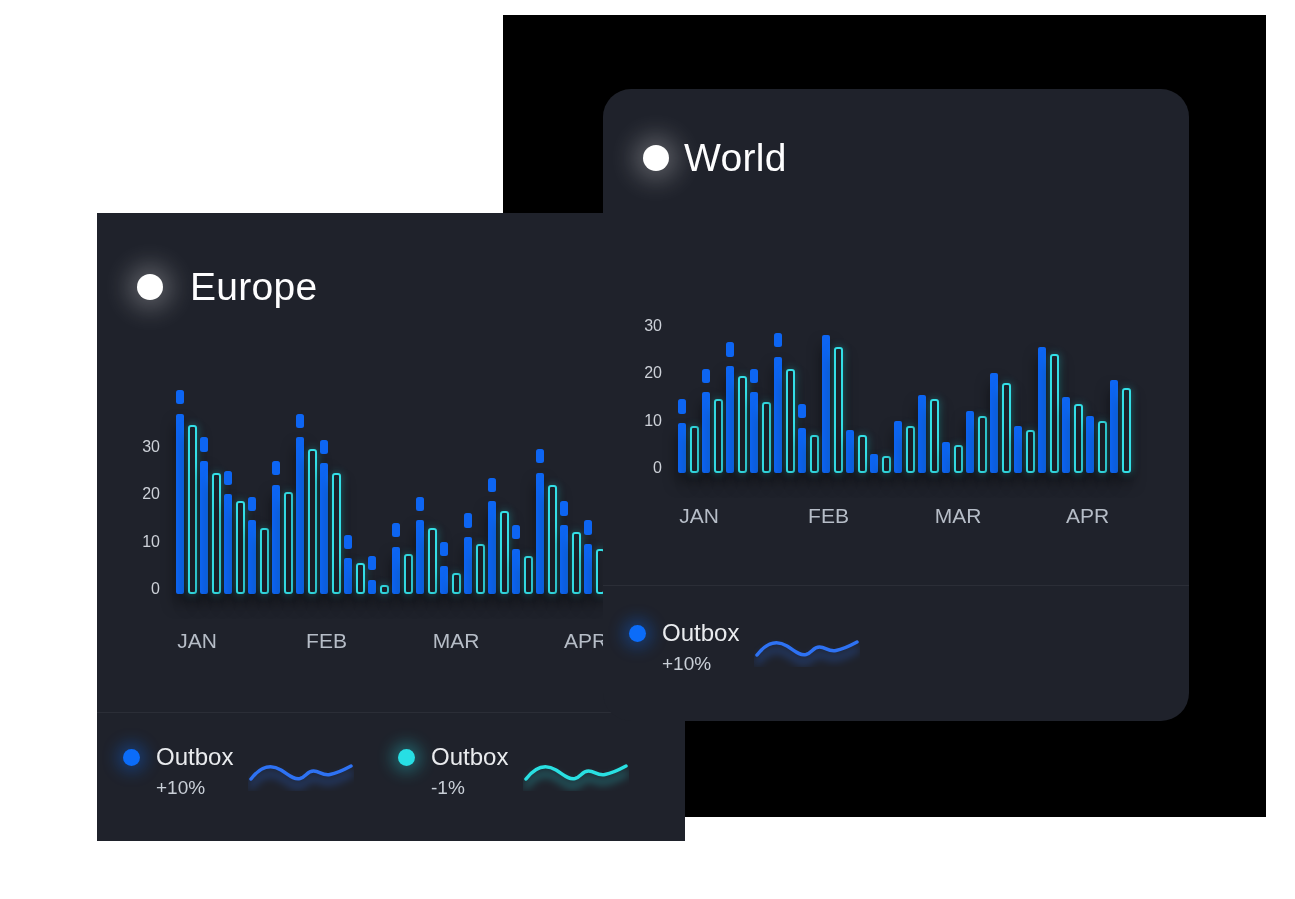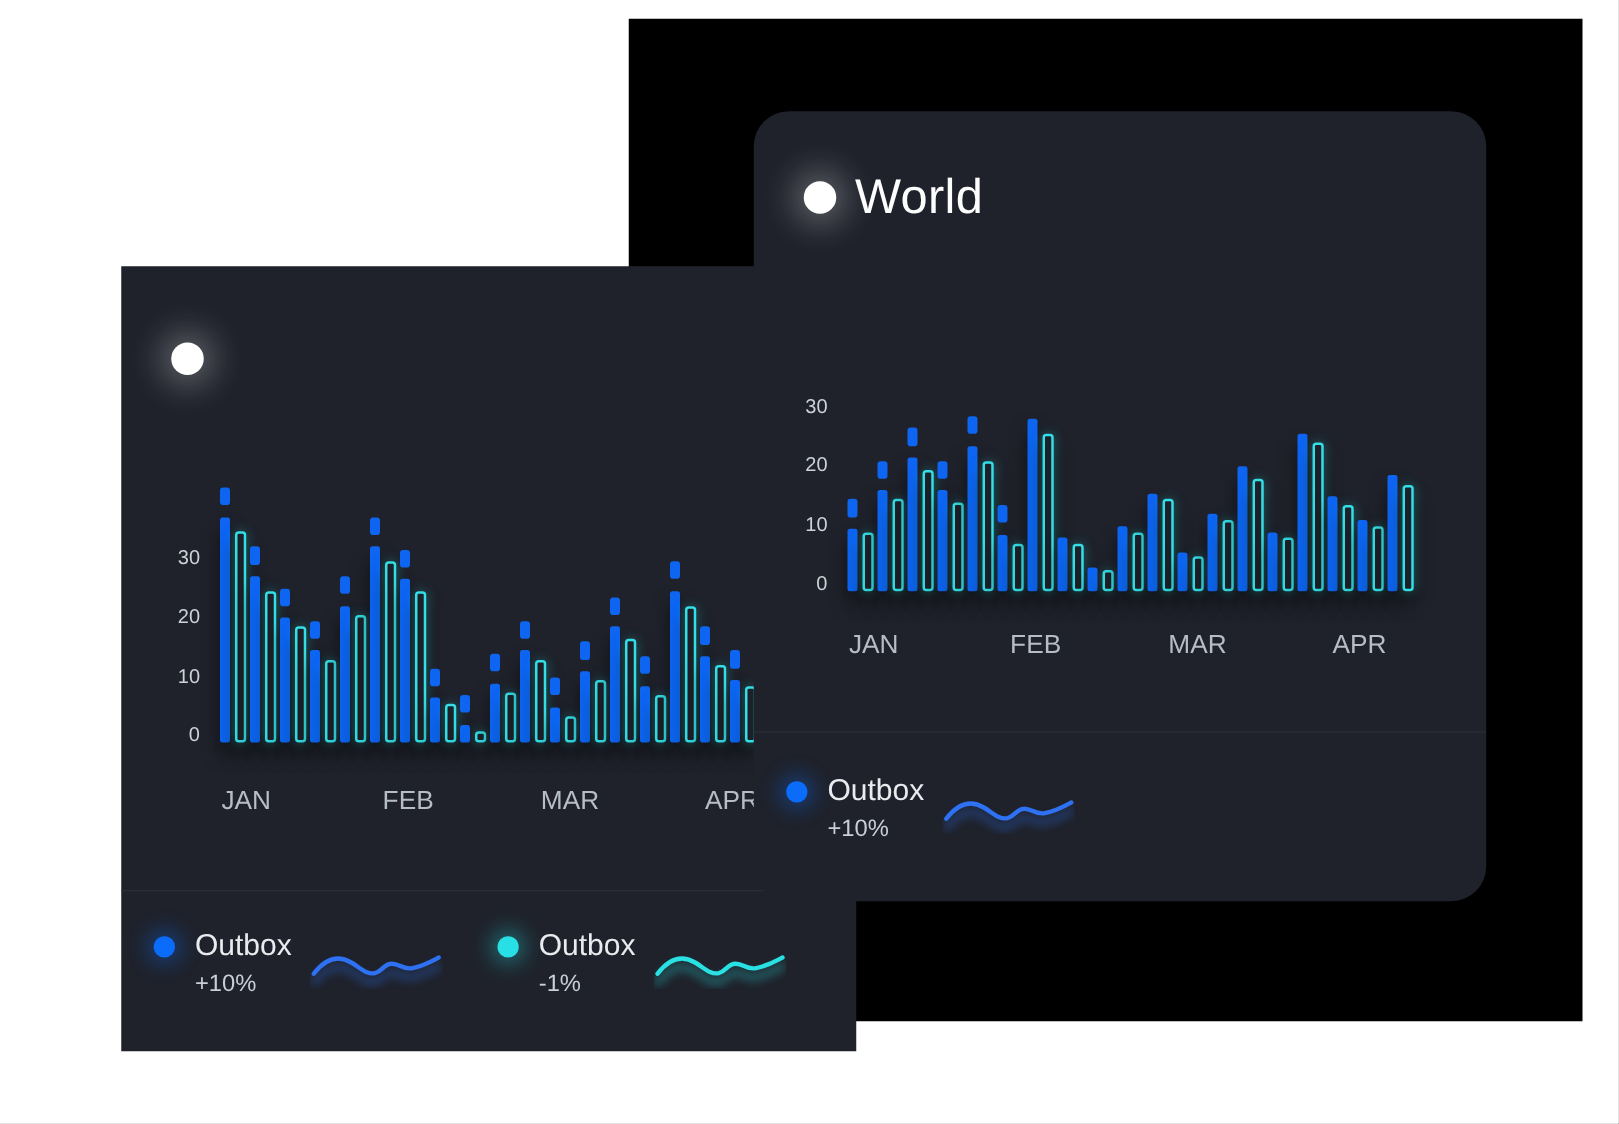--- a/index.html
+++ b/index.html
@@ -43,20 +43,21 @@
 </style>
 </head>
 <body>
 
 <div class="stage">
   <div class="backdrop"></div>
 
   <section class="card card-europe">
     <header class="card-head">
       <span class="head-dot"></span>
+      <h2 class="card-title">Europe</h2>
     </header>
     <div class="chart">
         <span class="tick" style="left: 19px; top: 223.5px;">30</span>
         <span class="tick" style="left: 19px; top: 271px;">20</span>
         <span class="tick" style="left: 19px; top: 318.5px;">10</span>
         <span class="tick" style="left: 19px; top: 366px;">0</span>
         <div class="bar bar-blue" style="left: 79px; width: 8px; background: rgb(13, 101, 242); top: 200.5px; height: 180.5px;"></div>
         <div class="bar bar-cap" style="left: 79px; width: 8px; background: rgb(13, 101, 242); top: 176.75px; height: 14.25px;"></div>
         <div class="bar bar-cyan" style="left: 91px; width: 9px; border-color: rgb(51, 223, 230); top: 212.375px; height: 168.625px; box-sizing: border-box;"></div>
         <div class="bar bar-blue" style="left: 103px; width: 8px; background: rgb(13, 101, 242); top: 248px; height: 133px;"></div>

